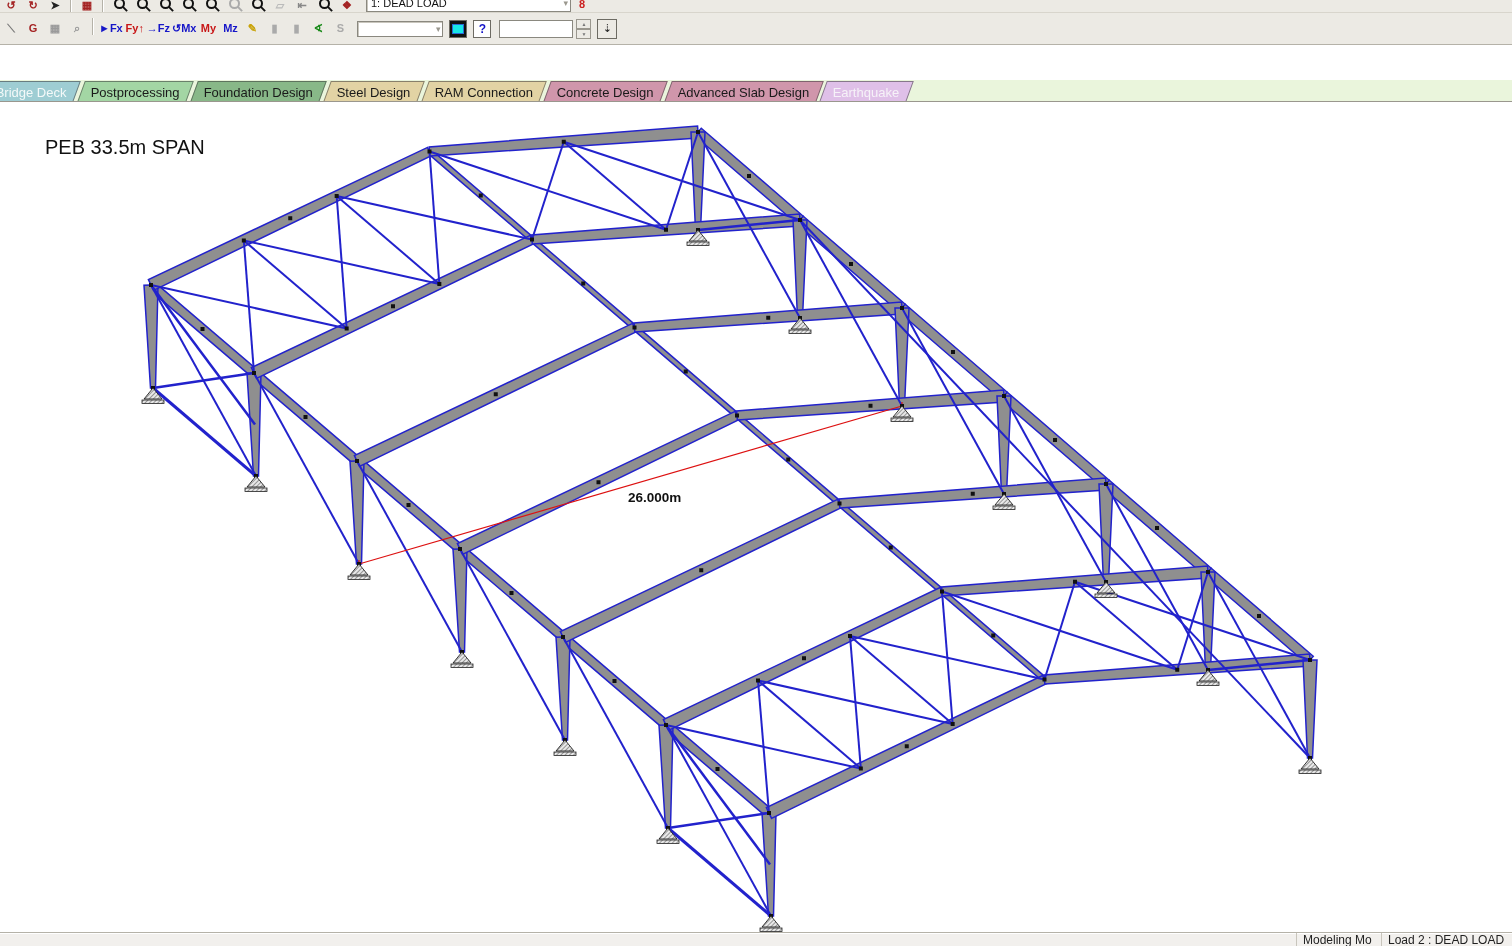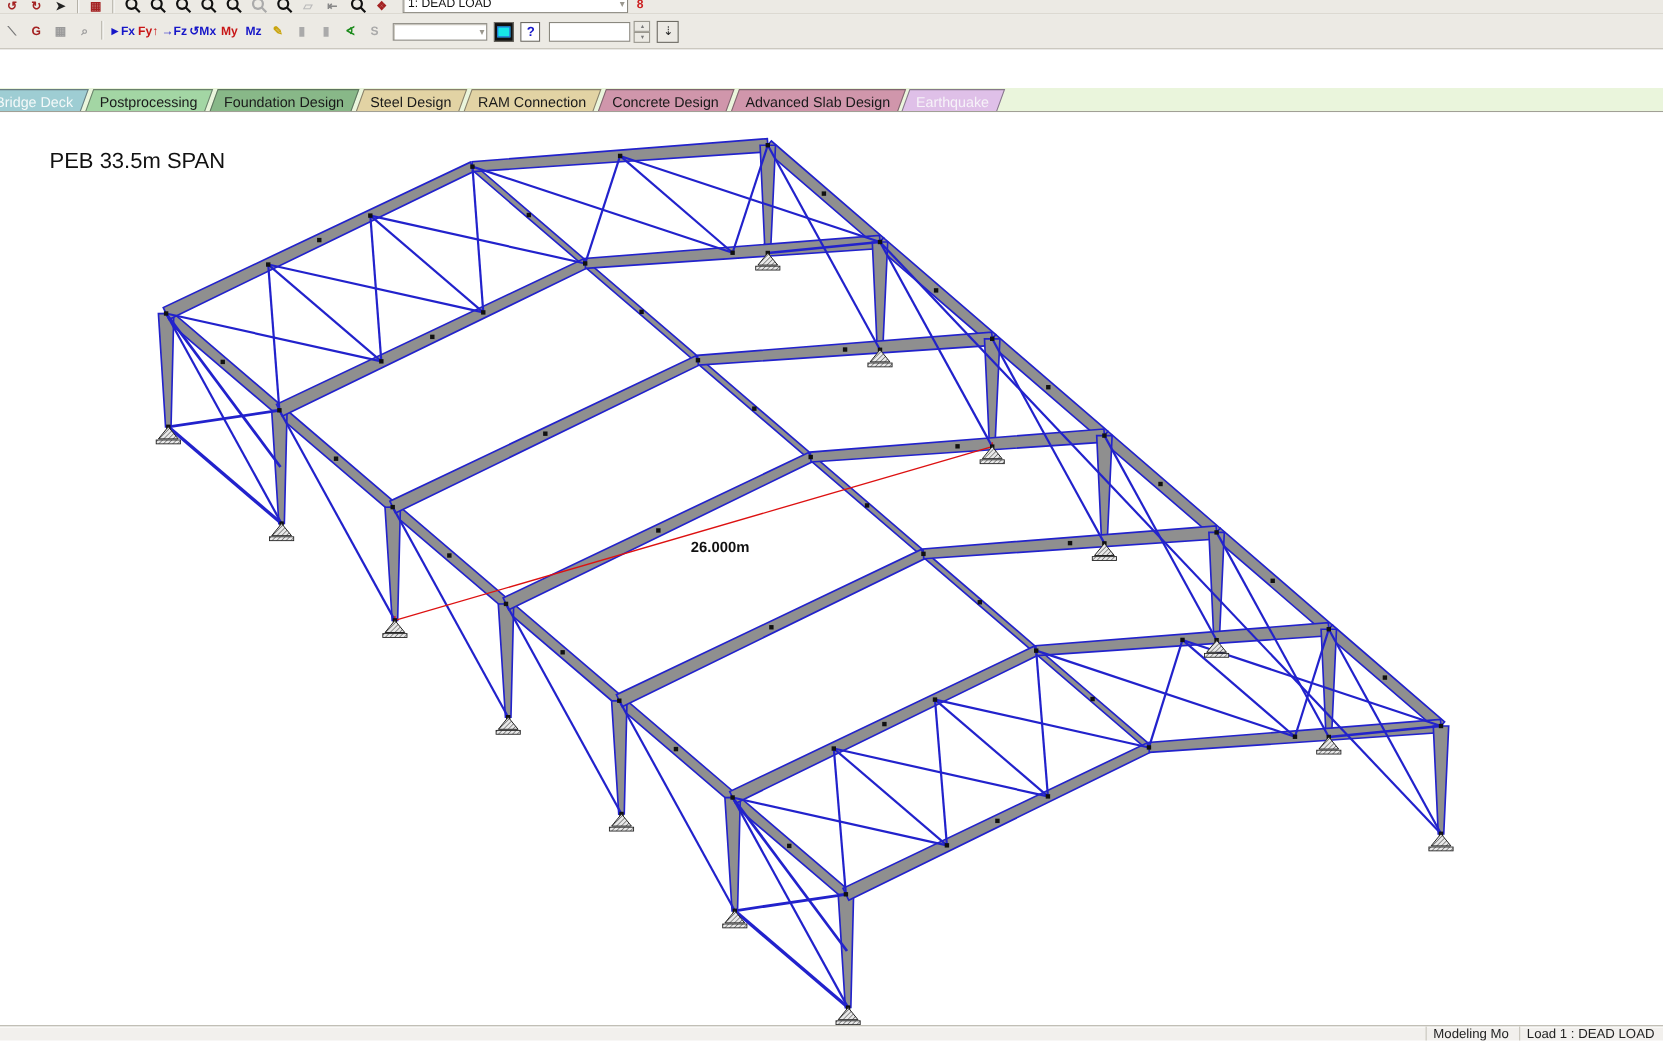--- a/index.html
+++ b/index.html
@@ -378,15 +378,15 @@
             <path d="M 1310 758 L 1301 769 L 1319 769 Z" fill="url(#hatch)" stroke="#222" stroke-width="0.9"></path>
             <rect x="1299" y="770" width="22" height="3.5" fill="url(#hatch)" stroke="#222" stroke-width="0.8"></rect>
           </g>
         </g>
       </svg>
   </div>
 
   <div class="statusbar">
     <div class="scell grow"></div>
     <div class="scell c1">Modeling Mo</div>
-    <div class="scell c2">Load 1 : DEAD LOAD</div>
+    <div class="scell c2">Load 2 : DEAD LOAD</div>
   </div>
 </div>
 
 </body></html>

